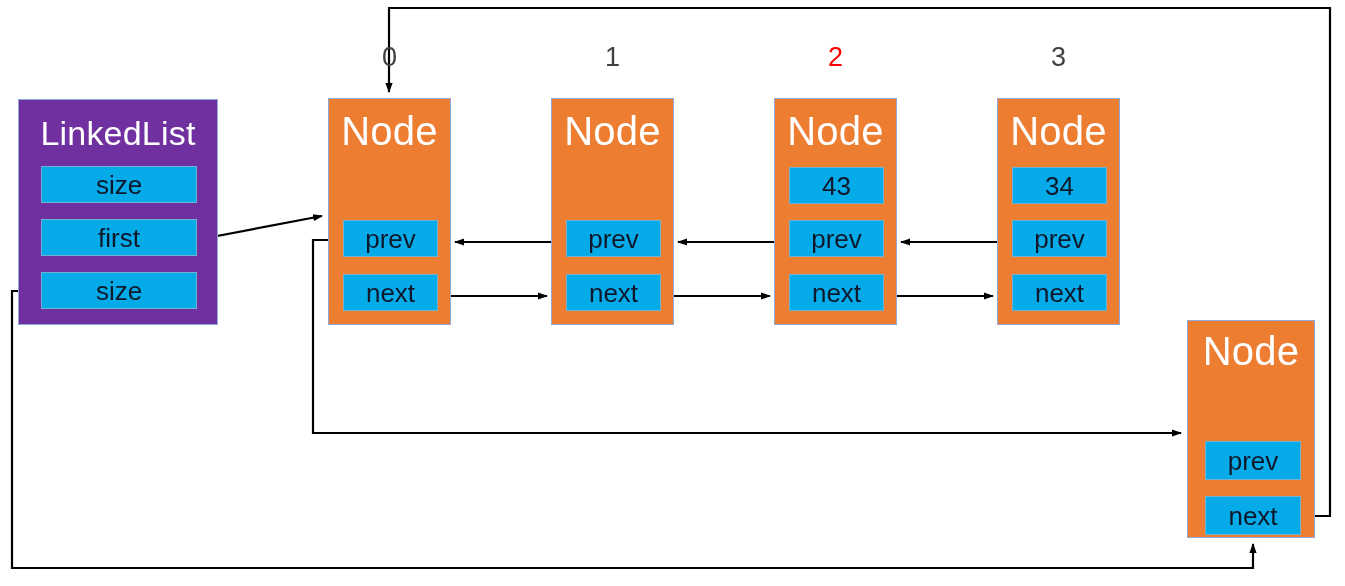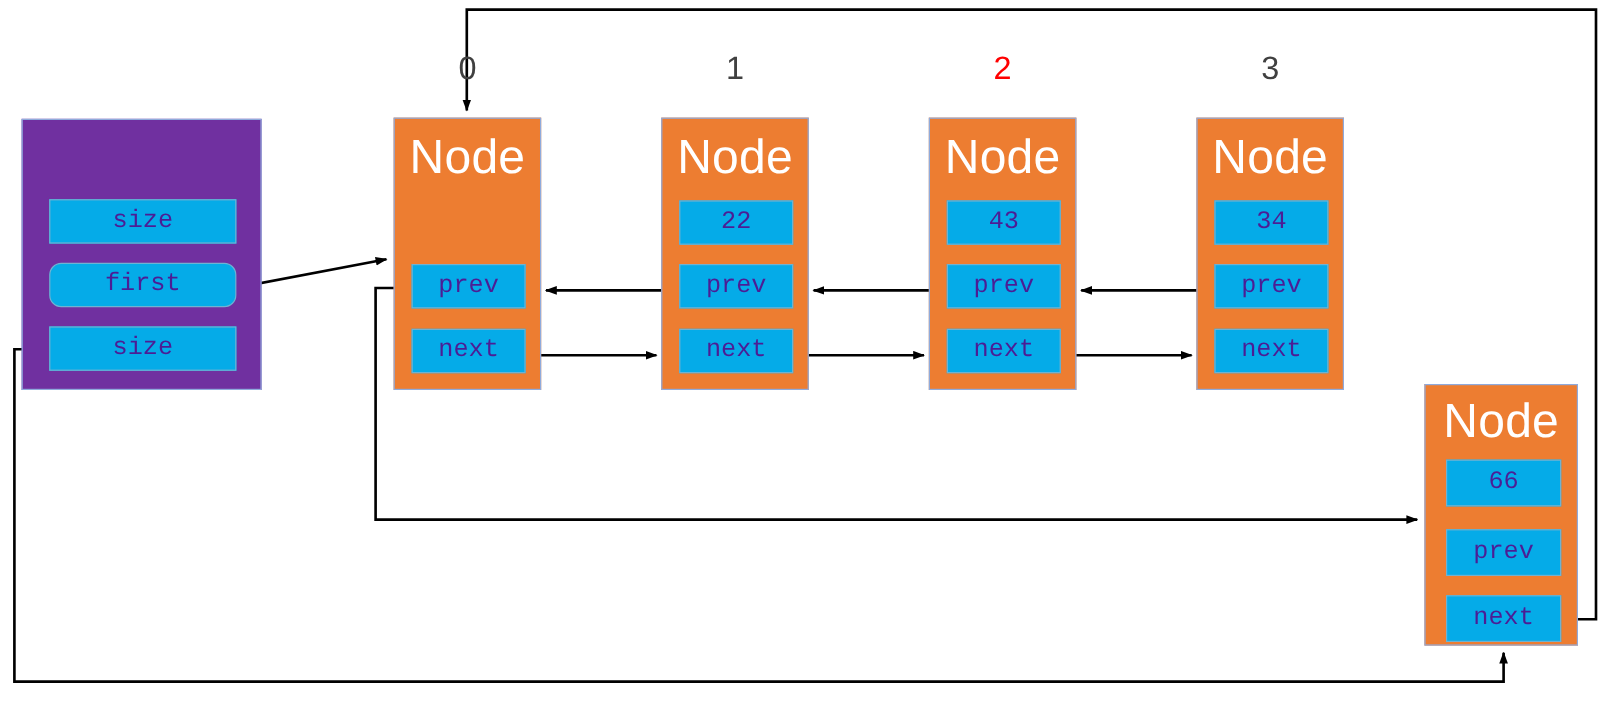--- a/index.html
+++ b/index.html
@@ -24,33 +24,33 @@
     color:#ffffff;
     font-size:40px;
     line-height:36px;
     letter-spacing:.2px;
   }
   .field{
     position:absolute;
     box-sizing:border-box;
     background:#05ABE8;
     border:1.5px solid #6FB2D2;
-    color:#4c1d95;
-    font-size:21px;
+    color:#0f172a;
+    font-size:26px;
     text-align:center;
     line-height:1;
-    display:flex;align-items:center;justify-content:center;font-family:Liberation Mono, monospace;
+    display:flex;align-items:center;justify-content:center;
   }
 
   
   #linkedlist{left:18px;top:99px;width:200px;height:226px;background:#7030A0;}
   #linkedlist .obj-title{top:15px;font-size:34px;}
   #linkedlist .field{left:22px;width:156px;height:37px;}
   #ll-size{top:66px;}
-  #ll-first{top:119px;border-radius:10px;}
+  #ll-first{top:119px;}
   #ll-last{top:172px;}
 
   
   .node-box{background:#ED7D31;width:123px;height:227px;top:98px;}
   .node-box .obj-title{top:14px;}
   .node-box .field{left:14px;width:95px;height:37px;}
   .f-val{top:68px;}
   .f-prev{top:121px;}
   .f-next{top:175px;}
 
@@ -112,52 +112,51 @@
       <path d="M869,296 L993,296" marker-end="url(#ah)"></path>
     </g>
   </svg>
 
   <div class="idx" id="idx0" style="color: rgb(64, 64, 64);">0</div>
   <div class="idx" id="idx1" style="color: rgb(64, 64, 64);">1</div>
   <div class="idx" id="idx2" style="color: rgb(255, 0, 0);">2</div>
   <div class="idx" id="idx3" style="color: rgb(64, 64, 64);">3</div>
 
   <div class="obj-box" id="linkedlist">
+    <div class="obj-title">LinkedList</div>
     <div class="field" id="ll-size">size</div>
     <div class="field" id="ll-first">first</div>
     <div class="field" id="ll-last">size</div>
   </div>
 
   <div class="obj-box node-box" id="node0">
     <div class="obj-title">Node</div>
     <div class="field f-prev">prev</div>
     <div class="field f-next">next</div>
   </div>
 
   <div class="obj-box node-box" id="node1">
     <div class="obj-title">Node</div>
-    <div class="field f-val">22</div>
     <div class="field f-prev">prev</div>
     <div class="field f-next">next</div>
   </div>
 
   <div class="obj-box node-box" id="node2">
     <div class="obj-title">Node</div>
     <div class="field f-val">43</div>
     <div class="field f-prev">prev</div>
     <div class="field f-next">next</div>
   </div>
 
   <div class="obj-box node-box" id="node3">
     <div class="obj-title">Node</div>
     <div class="field f-val">34</div>
     <div class="field f-prev">prev</div>
     <div class="field f-next">next</div>
   </div>
 
   <div class="obj-box" id="node66">
     <div class="obj-title">Node</div>
-    <div class="field" id="n66-val">66</div>
     <div class="field" id="n66-prev">prev</div>
     <div class="field" id="n66-next">next</div>
   </div>
 
 </div>
 
 </body></html>

